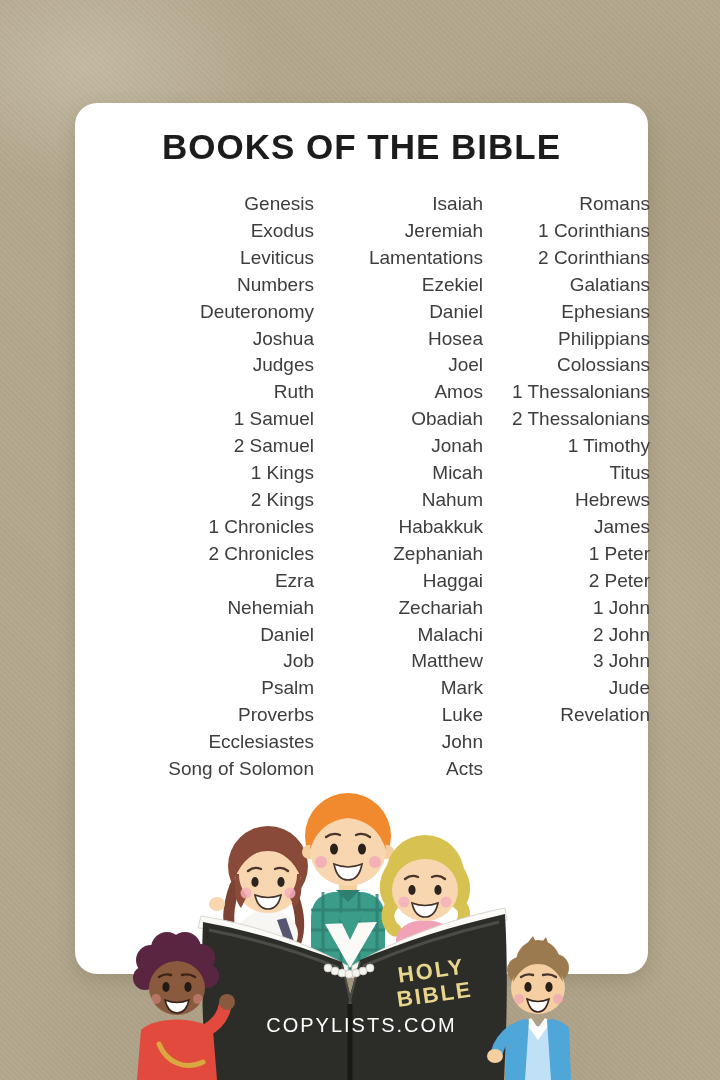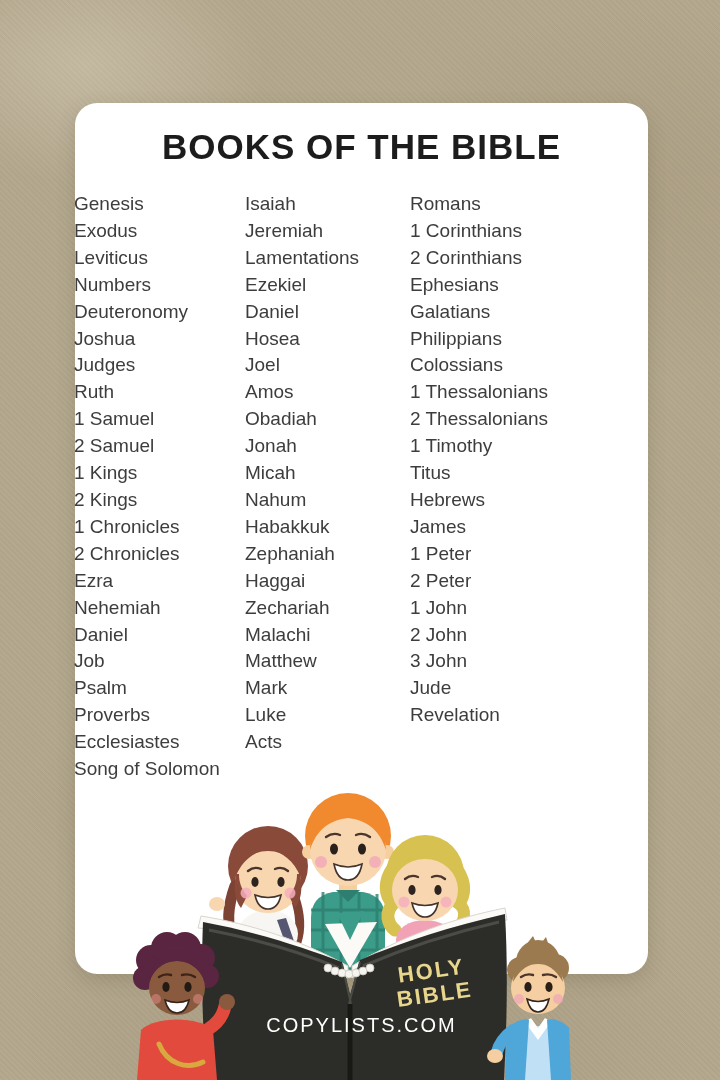--- a/index.html
+++ b/index.html
@@ -19,21 +19,21 @@
     position:absolute;left:75px;top:103px;width:573px;height:871px;
     background:#ffffff;border-radius:22px;
     box-shadow:0 6px 18px rgba(90,80,60,0.22);
   }
   .title{
     position:absolute;left:75px;top:128px;width:573px;margin:0;
     text-align:center;font-size:35px;font-weight:800;letter-spacing:1px;
     color:#1c1c1c;line-height:1.1;
   }
   .col{
-    position:absolute;top:191px;text-align:left;
+    position:absolute;top:191px;text-align:right;
     font-size:19px;line-height:26.9px;color:#3d3d3d;
   }
   .col-1{left:74px;width:240px;}
   .col-2{left:245px;width:238px;}
   .col-3{left:410px;width:240px;}
   .illustration{position:absolute;left:55px;top:778px;width:530px;height:302px;}
   .brand{
     position:absolute;left:75px;top:1014px;width:573px;
     text-align:center;font-size:20px;font-weight:500;letter-spacing:2px;
     color:#ffffff;
@@ -87,28 +87,29 @@
       <div>Micah</div>
       <div>Nahum</div>
       <div>Habakkuk</div>
       <div>Zephaniah</div>
       <div>Haggai</div>
       <div>Zechariah</div>
       <div>Malachi</div>
       <div>Matthew</div>
       <div>Mark</div>
       <div>Luke</div>
+      <div>John</div>
       <div>Acts</div>
     </div>
   <div class="col col-3">
       <div>Romans</div>
       <div>1 Corinthians</div>
       <div>2 Corinthians</div>
+      <div>Galatians</div>
       <div>Ephesians</div>
-      <div>Galatians</div>
       <div>Philippians</div>
       <div>Colossians</div>
       <div>1 Thessalonians</div>
       <div>2 Thessalonians</div>
       <div>1 Timothy</div>
       <div>Titus</div>
       <div>Hebrews</div>
       <div>James</div>
       <div>1 Peter</div>
       <div>2 Peter</div>

